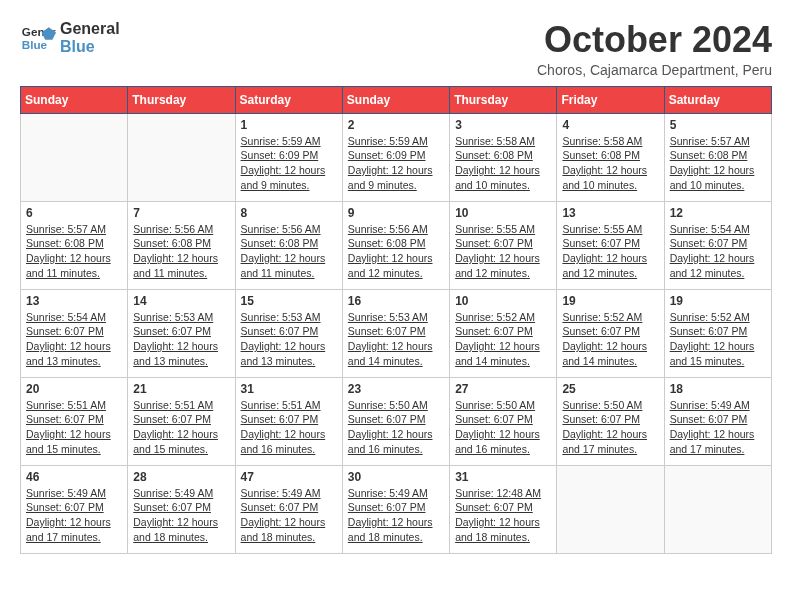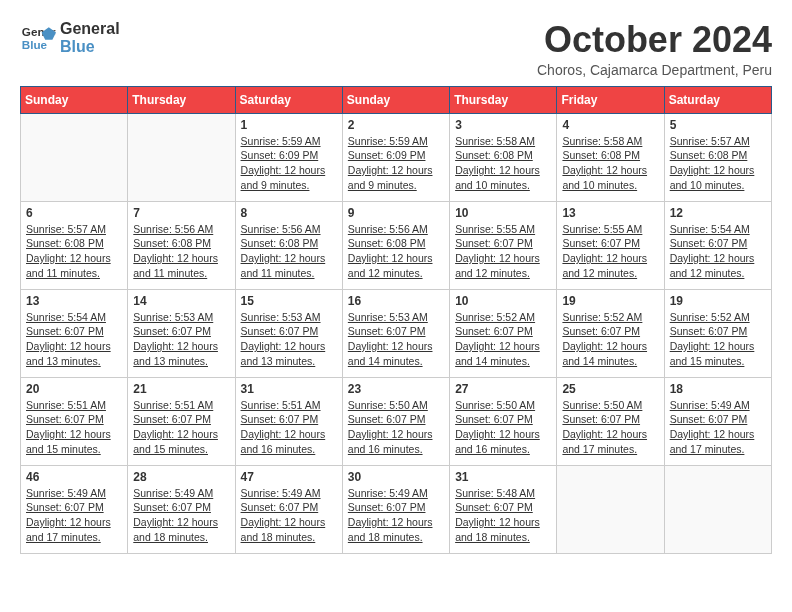--- a/index.html
+++ b/index.html
@@ -301,21 +301,21 @@
 Daylight: 12 hours and 18 minutes.</div>
         </td>
         <td>
           <span class="day-number">30</span>
           <div class="cell-text" style="white-space: pre-line;">Sunrise: 5:49 AM
 Sunset: 6:07 PM
 Daylight: 12 hours and 18 minutes.</div>
         </td>
         <td>
           <span class="day-number">31</span>
-          <div class="cell-text" style="white-space: pre-line;">Sunrise: 5:48 AM
+          <div class="cell-text" style="white-space: pre-line;">Sunrise: 12:48 AM
 Sunset: 6:07 PM
 Daylight: 12 hours and 18 minutes.</div>
         </td>
         <td class="empty"></td>
         <td class="empty"></td>
       </tr>
     </tbody>
 </table>
 
 </body></html>

